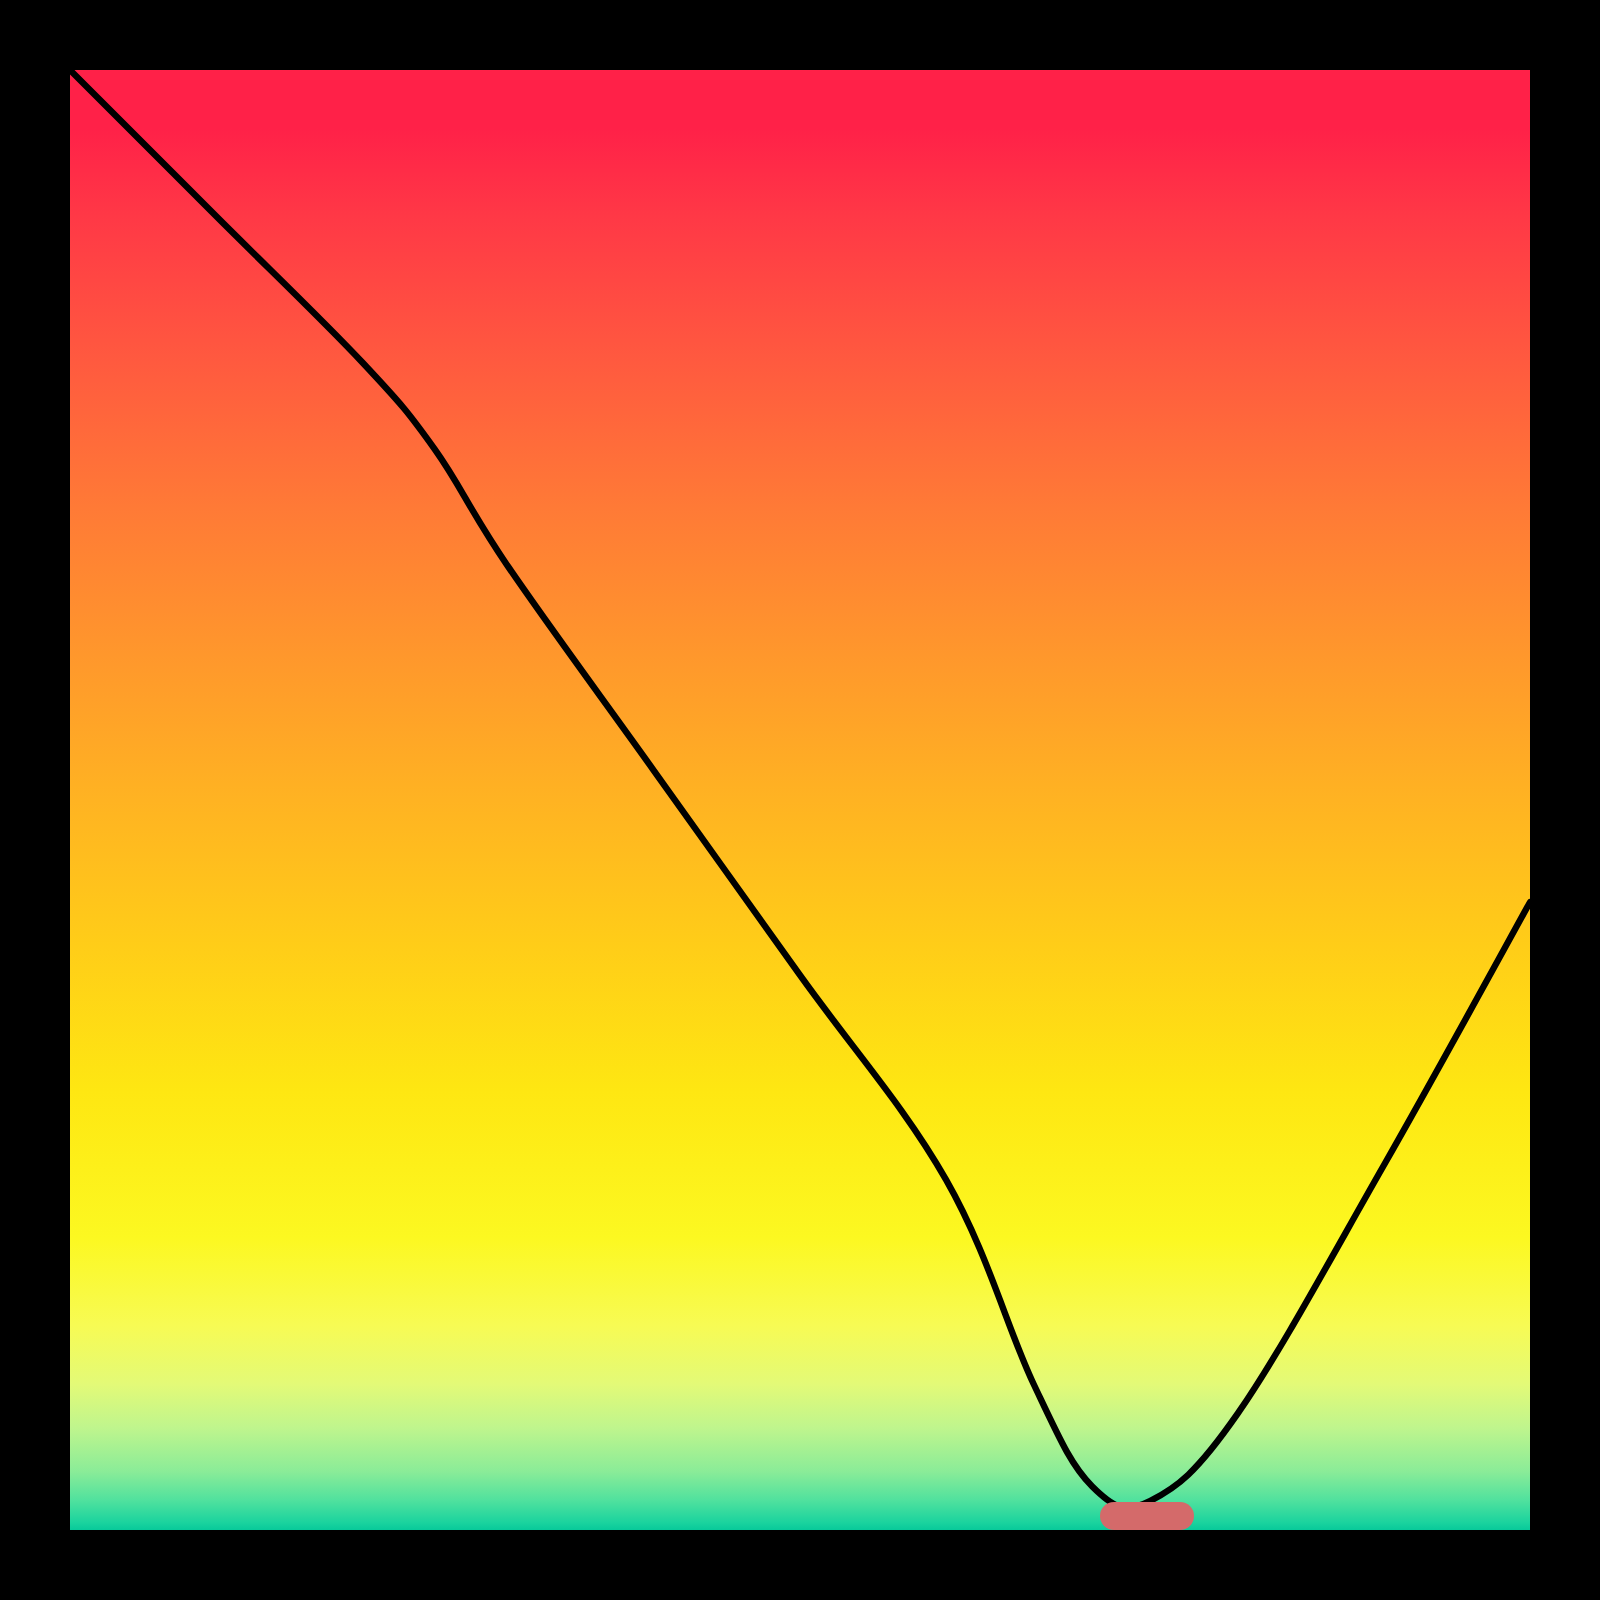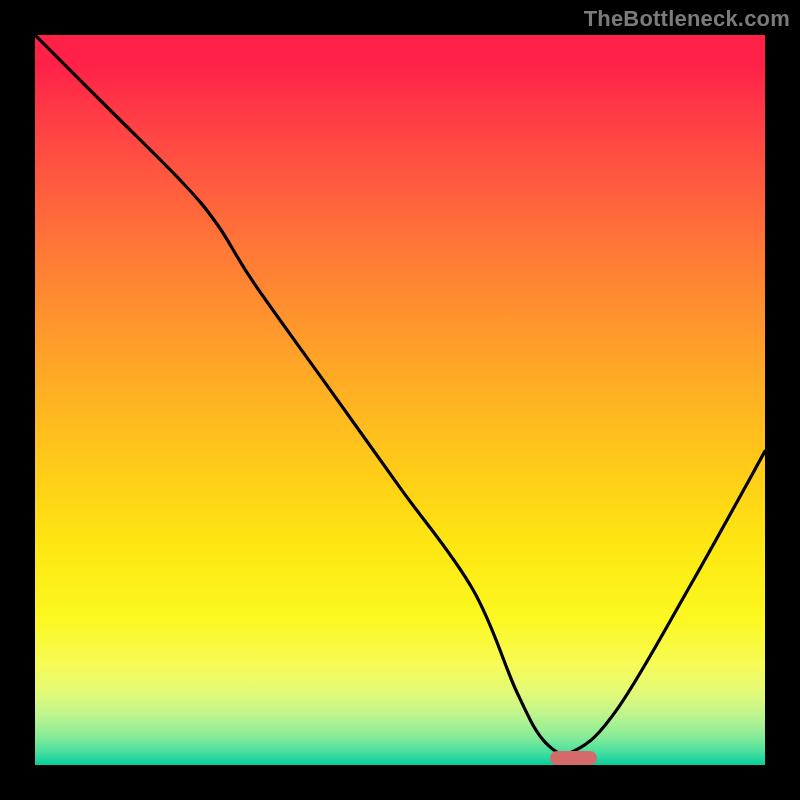--- a/index.html
+++ b/index.html
@@ -84,15 +84,14 @@
   <div class="plot-area">
     <div class="gradient"></div>
 
     <svg class="curve" viewBox="0 0 730 730" preserveAspectRatio="none">
       <path id="curve-path" fill="none" stroke="#000" stroke-width="3.2" stroke-linecap="round" stroke-linejoin="round" d="M 0.0 0.0 C 13.1 13.1, 46.7 46.7, 73.0 73.0 C 99.3 99.3, 126.3 125.0, 146.0 146.0 C 165.7 167.0, 169.4 171.4, 182.5 189.8 C 195.6 208.2, 199.3 219.3, 219.0 248.2 C 238.7 277.1, 265.7 313.6, 292.0 350.4 C 318.3 387.2, 338.7 415.8, 365.0 452.6 C 391.3 489.4, 417.0 518.0, 438.0 554.8 C 459.0 591.6, 468.7 629.4, 481.8 657.0 C 494.9 684.6, 500.5 697.6, 511.0 708.1 C 521.5 718.6, 527.1 722.0, 540.2 715.4 C 553.3 708.8, 563.0 701.8, 584.0 671.6 C 605.0 641.4, 630.7 593.5, 657.0 547.5 C 683.3 501.5, 716.9 439.8, 730.0 416.1"></path>
     </svg>
 
     <div class="marker" id="minimum-marker" style="left: 514.65px; width: 47.45px; height: 14px; top: 716px; background: rgb(212, 106, 106);"></div>
   </div>
 
-  <div class="watermark">TheBottleneck.com</div>
 
 </div>
 
 </body></html>

